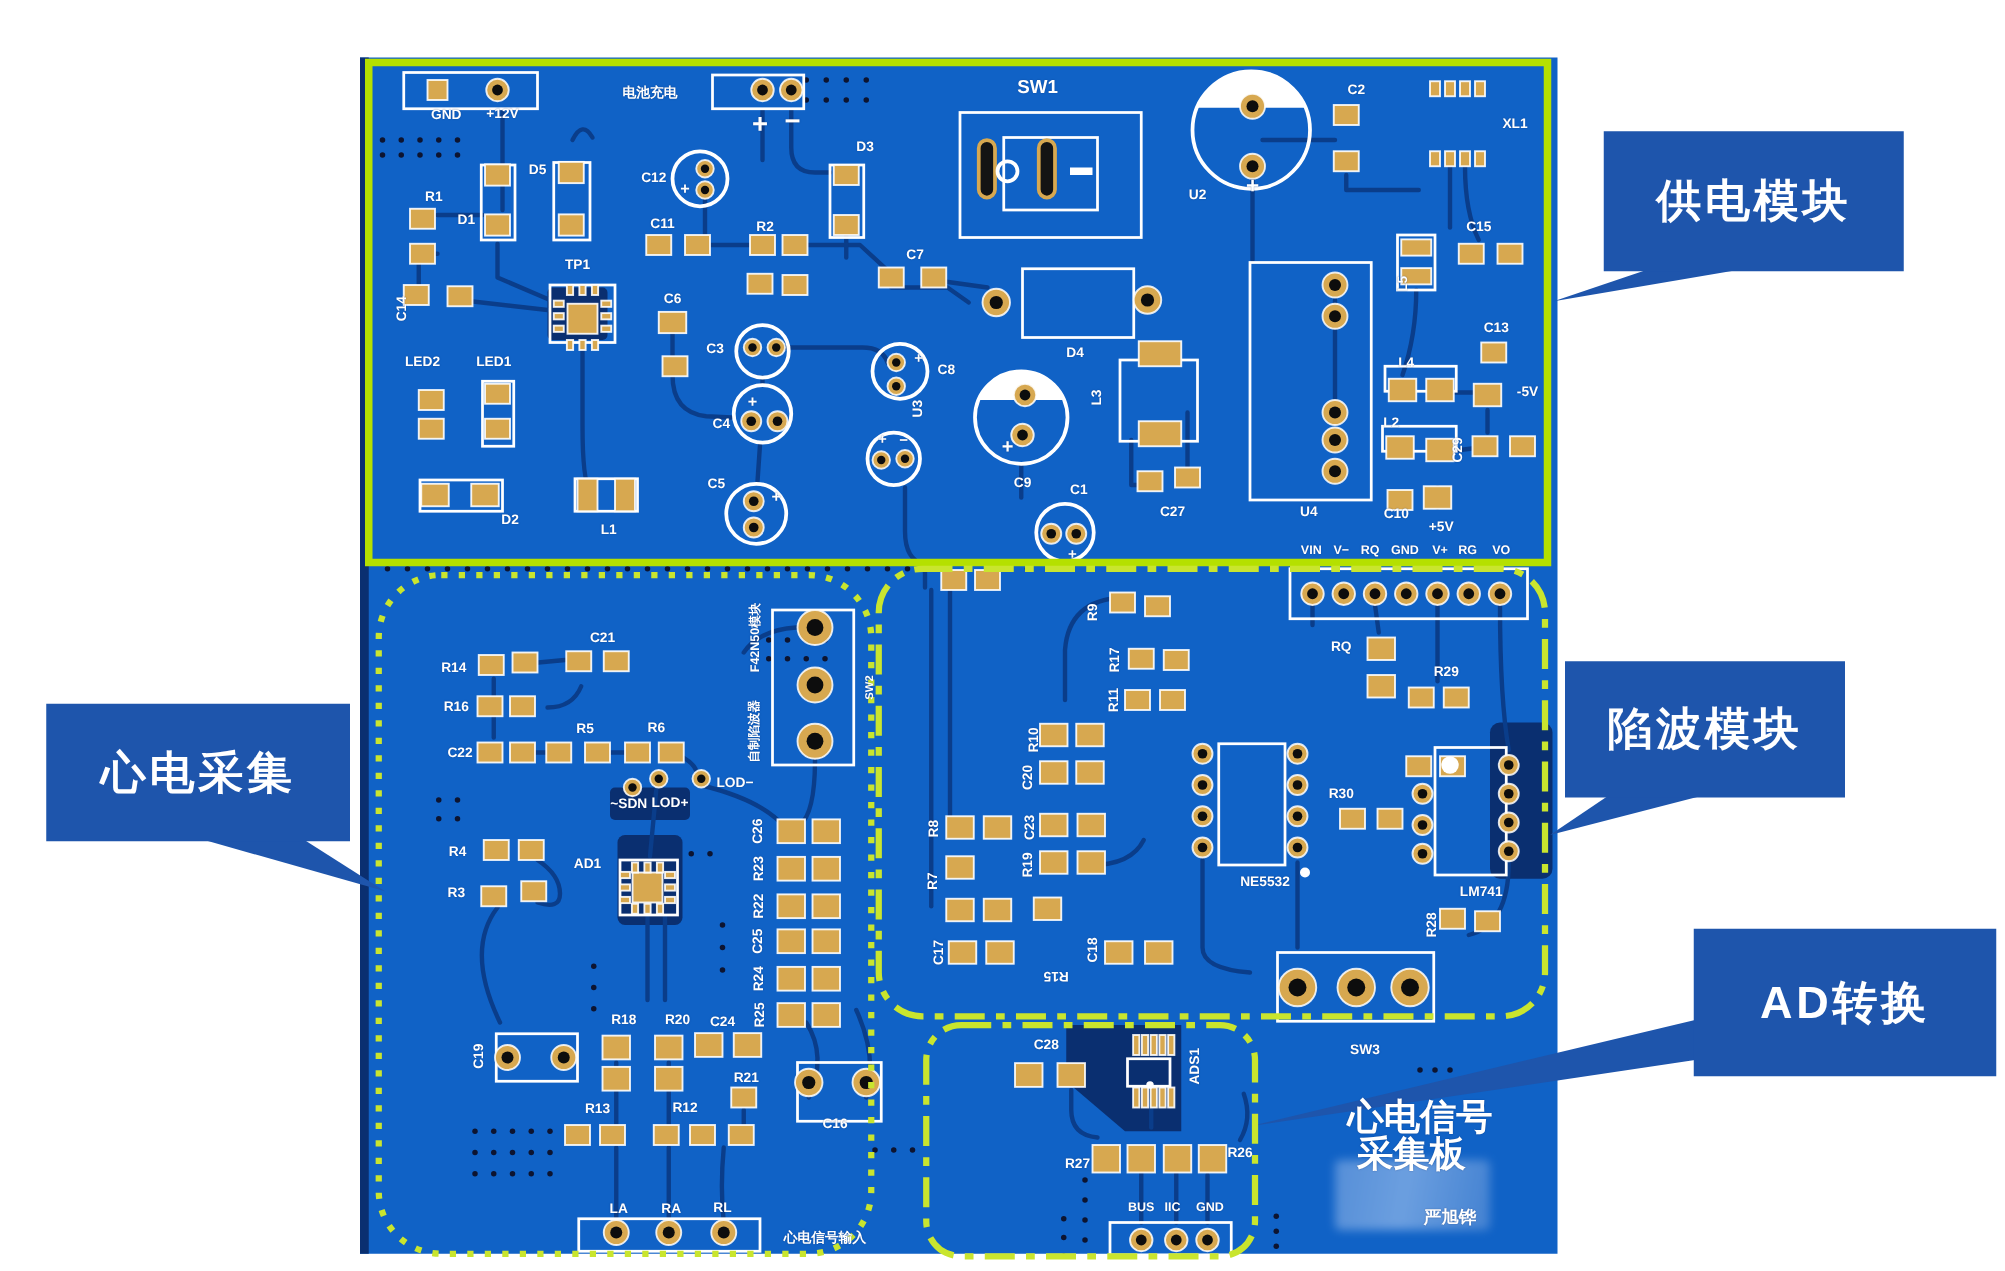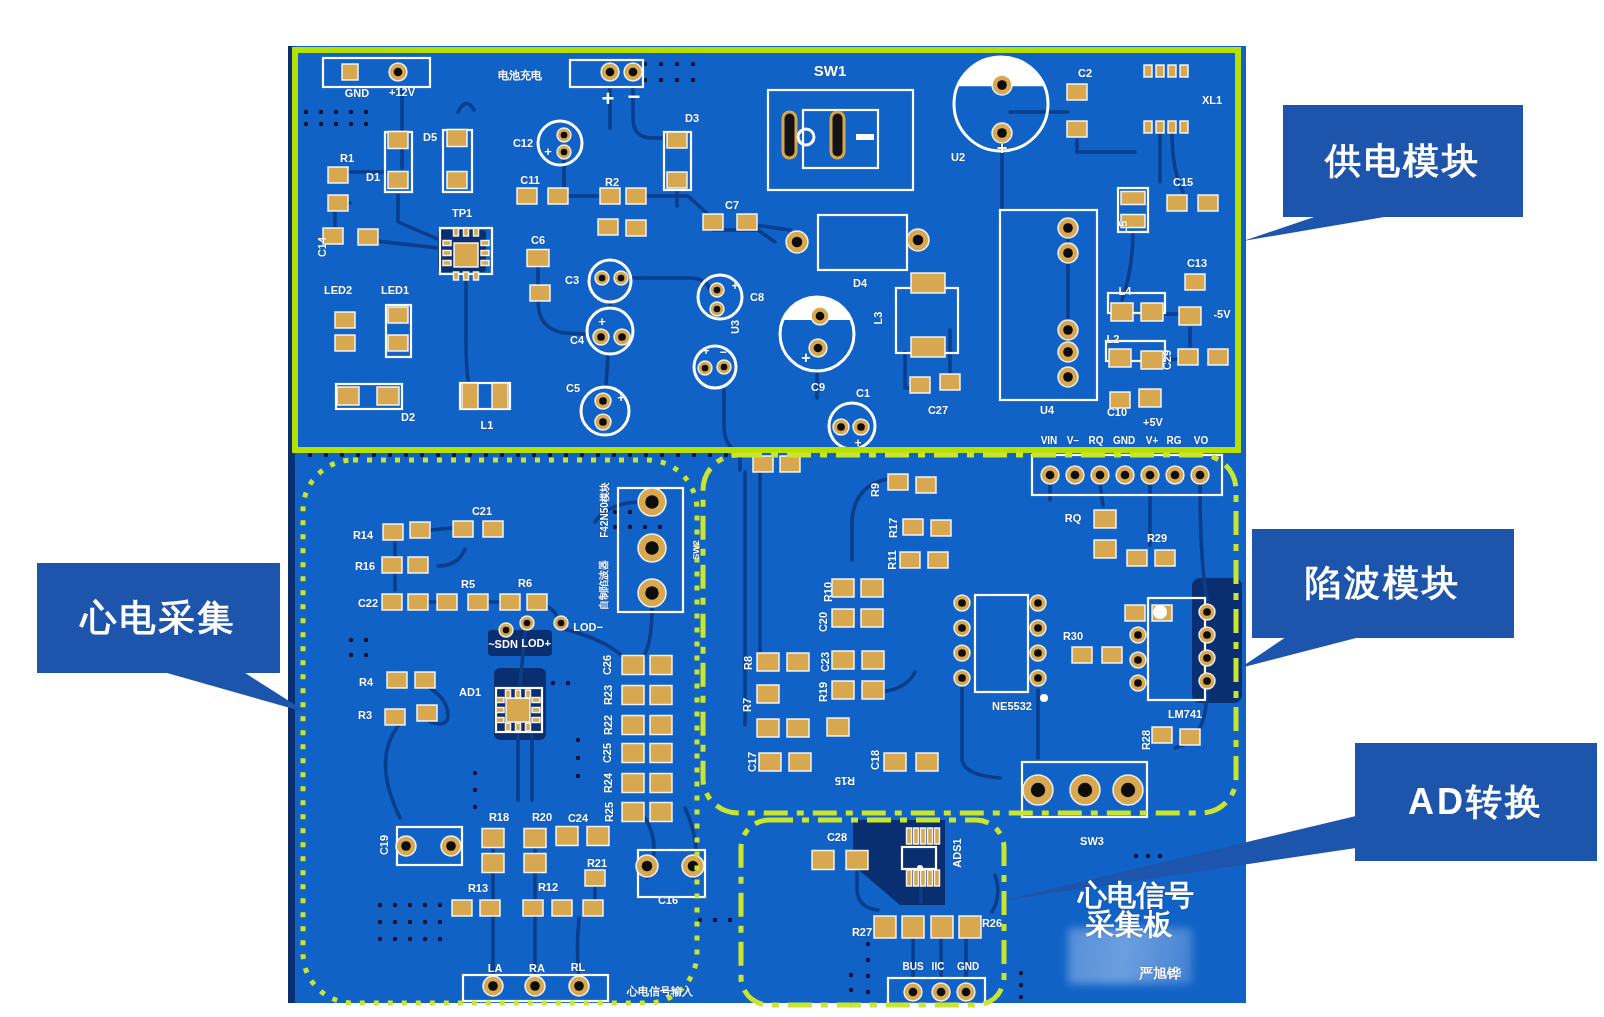--- a/index.html
+++ b/index.html
@@ -14,21 +14,21 @@
   .region.dashdot{stroke:#c9e52e;stroke-width:5;stroke-dasharray:24 9 7 9;}
   .tail{fill:#1e55ac;}
   #labels-layer{position:absolute;left:0;top:0;width:1604px;height:1017px;z-index:4;}
   .lbl{position:absolute;color:#ffffff;font-weight:bold;font-size:11px;line-height:1;
        white-space:nowrap;text-shadow:0 0 1px rgba(0,30,90,.6);}
   .callout{position:absolute;z-index:5;background:#1e55ac;color:#fff;display:flex;
            align-items:center;justify-content:center;font-weight:bold;font-size:36px;
            letter-spacing:3px;}
   .callout-power{left:1283px;top:105px;width:240px;height:112px;}
   .callout-ecg{left:37px;top:563px;width:243px;height:110px;}
-  .callout-notch{left:1252px;top:529px;width:262px;height:109px;}
+  .callout-notch{left:1252px;top:529px;width:224px;height:109px;}
   .callout-ad{left:1355px;top:743px;width:242px;height:118px;}
   .watermark{position:absolute;left:1068px;top:928px;width:124px;height:56px;z-index:2;
              background:linear-gradient(100deg,#7ba7e2 0%,#9dc0ee 45%,#5f93d8 100%);
              opacity:.65;filter:blur(4px);border-radius:4px;}
 </style>
 </head>
 <body>
 
 <div class="stage">
 

